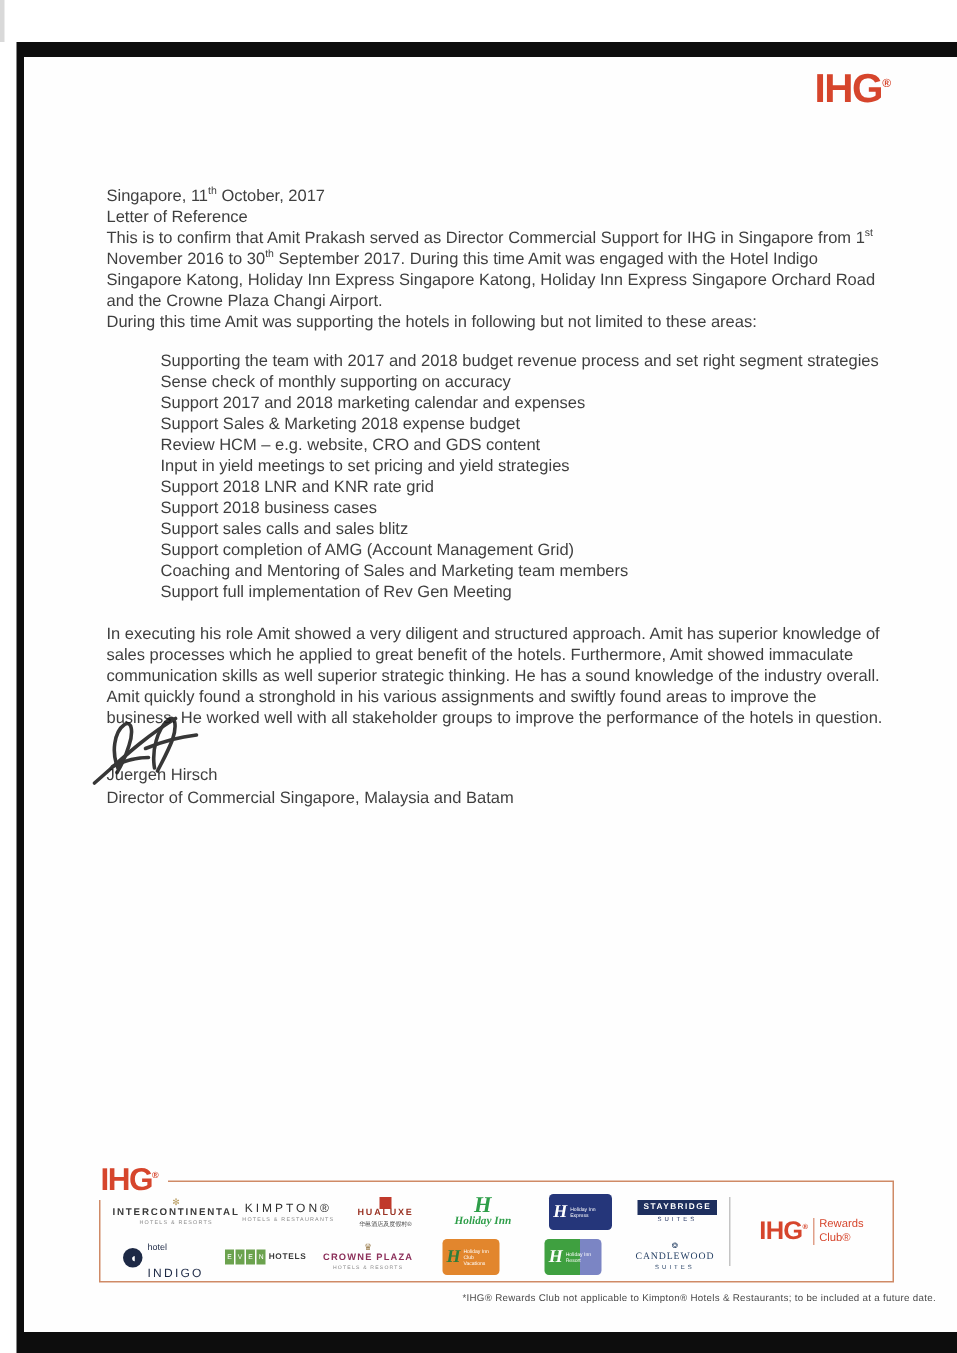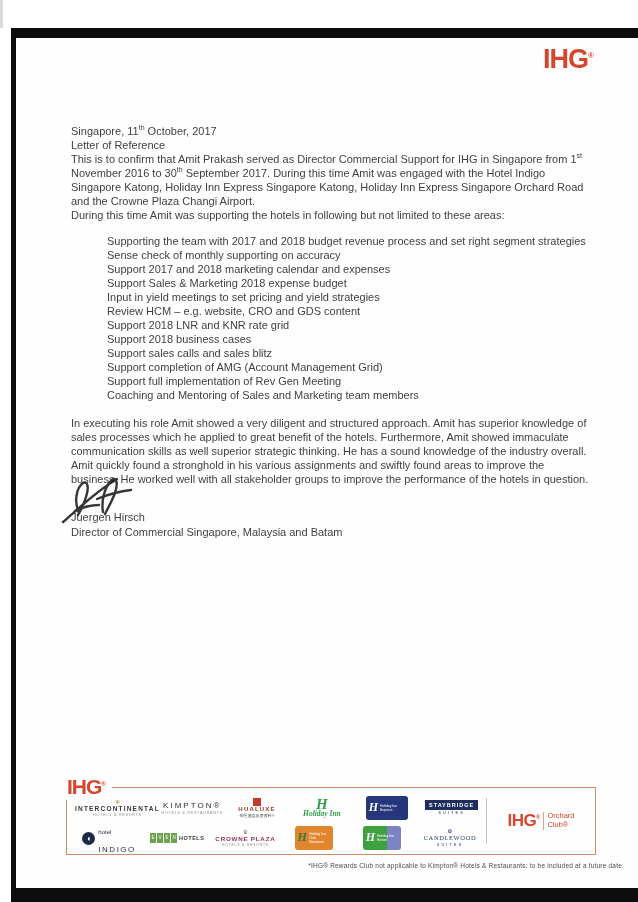--- a/index.html
+++ b/index.html
@@ -118,28 +118,28 @@
 
       <p class="p1"><span>This is to confirm that Amit Prakash served as Director Commercial Support for IHG in Singapore from 1</span><sup>st</sup><span> November 2016 to 30</span><sup>th</sup><span> September 2017. During this time Amit was engaged with the Hotel Indigo Singapore Katong, Holiday Inn Express Singapore Katong, Holiday Inn Express Singapore Orchard Road and the Crowne Plaza Changi Airport.</span></p>
 
       <p class="p2">During this time Amit was supporting the hotels in following but not limited to these areas:</p>
 
       <ul class="duties">
         <li>Supporting the team with 2017 and 2018 budget revenue process and set right segment strategies</li>
         <li>Sense check of monthly supporting on accuracy</li>
         <li>Support 2017 and 2018 marketing calendar and expenses</li>
         <li>Support Sales &amp; Marketing 2018 expense budget</li>
+        <li>Review HCM – e.g. website, CRO and GDS content</li>
         <li>Input in yield meetings to set pricing and yield strategies</li>
-        <li>Review HCM – e.g. website, CRO and GDS content</li>
         <li>Support 2018 LNR and KNR rate grid</li>
         <li>Support 2018 business cases</li>
         <li>Support sales calls and sales blitz</li>
         <li>Support completion of AMG (Account Management Grid)</li>
+        <li>Coaching and Mentoring of Sales and Marketing team members</li>
         <li>Support full implementation of Rev Gen Meeting</li>
-        <li>Coaching and Mentoring of Sales and Marketing team members</li>
       </ul>
 
       <p class="p3">In executing his role Amit showed a very diligent and structured approach. Amit has superior knowledge of sales processes which he applied to great benefit of the hotels. Furthermore, Amit showed immaculate communication skills as well superior strategic thinking. He has a sound knowledge of the industry overall.</p>
 
       <p class="p4">Amit quickly found a stronghold in his various assignments and swiftly found areas to improve the business. He worked well with all stakeholder groups to improve the performance of the hotels in question.</p>
 
 
       <div class="sig-area">
         <svg width="110" height="58" viewBox="0 0 110 58">
           <g fill="none" stroke="#1c1c1c" stroke-width="2.4" stroke-linecap="round" opacity="0.88">
@@ -232,21 +232,21 @@
               <span class="bname">CANDLEWOOD</span>
               <span class="bsub">SUITES</span>
             </div>
           </div>
         </div>
 
         <div class="vdivider"></div>
 
         <div class="rewards">
           <span class="ihg"><span>IHG</span><span class="reg">®</span></span>
-          <span class="rc"><span>Orchard</span><br><span>Club®</span></span>
+          <span class="rc"><span>Rewards</span><br><span>Club®</span></span>
         </div>
       </div>
 
       <div class="disclaimer">*IHG® Rewards Club not applicable to Kimpton® Hotels &amp; Restaurants; to be included at a future date.</div>
     </div>
 
   </div>
 </div>
 
 </body></html>

